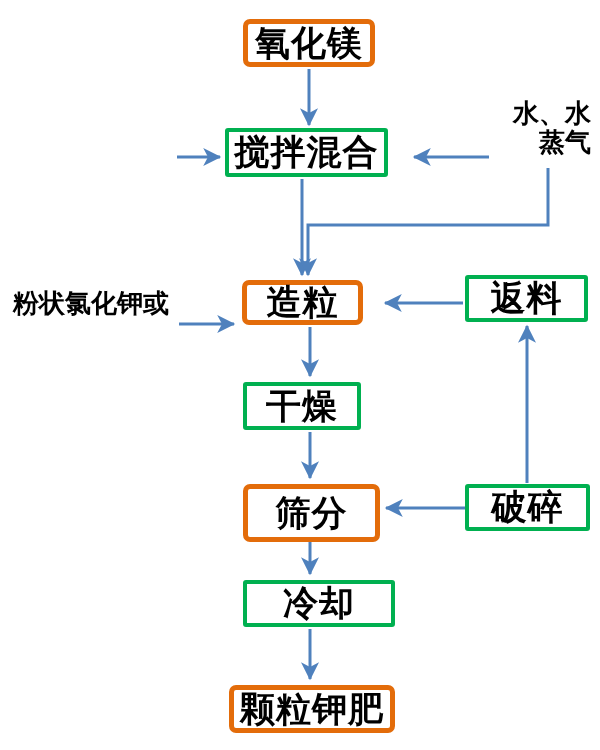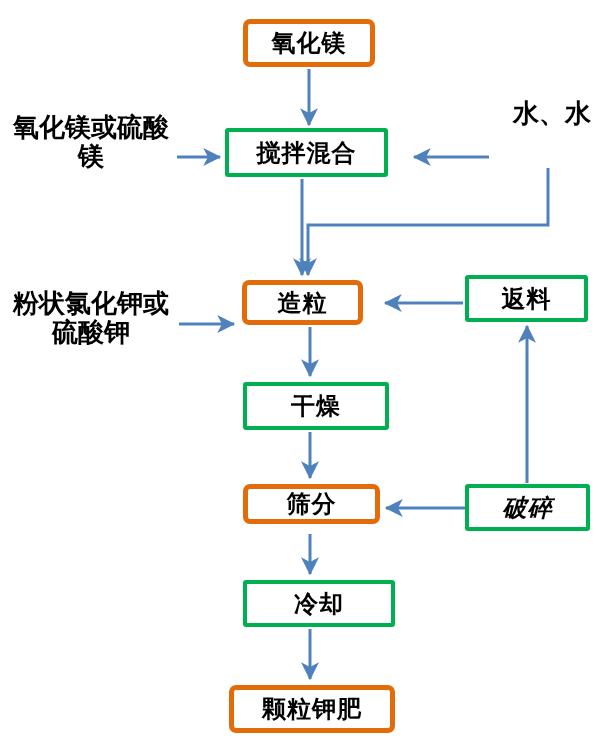--- a/index.html
+++ b/index.html
@@ -30,21 +30,21 @@
   #ah path {
     fill: var(--arrow, #4F81BD);
   }
   .node {
     position: absolute;
     box-sizing: border-box;
     background: #FFFFFF;
     display: flex;
     align-items: center;
     justify-content: center;
-    font-size: 24px;
+    font-size: 35px;
     font-weight: 700;
     color: var(--text, #000000);
     letter-spacing: 1px;
     white-space: nowrap;
   }
   .node.orange {
     border: 5px solid var(--orange, #E36C0A);
     border-radius: 7px;
   }
   .node.green {
@@ -94,41 +94,37 @@
     </div>
   <div class="node green" style="left:225px; top:128px; width:163px; height:49px;">
       <span>搅拌混合</span>
     </div>
   <div class="node orange" style="left:242px; top:280px; width:121px; height:45px;">
       <span>造粒</span>
     </div>
   <div class="node green" style="left:465px; top:275px; width:123px; height:47px;align-items:center;">
       <span>返料</span>
     </div>
-  <div class="node green" style="left:243px; top:382px; width:146px; height:48px;">
+  <div class="node green" style="left:243px; top:382px; width:118px; height:48px;">
       <span>干燥</span>
     </div>
-  <div class="node orange" style="left:243px; top:484px; width:137px; height:40px;">
+  <div class="node orange" style="left:243px; top:484px; width:137px; height:58px;">
       <span>筛分</span>
     </div>
-  <div class="node green" style="left:465px; top:484px; width:125px; height:47px;font-style:italic;">
+  <div class="node green" style="left:465px; top:484px; width:125px; height:47px;">
       <span>破碎</span>
     </div>
   <div class="node green" style="left:243px; top:580px; width:152px; height:47px;">
       <span>冷却</span>
     </div>
   <div class="node orange" style="left:229px; top:685px; width:166px; height:48px;">
       <span>颗粒钾肥</span>
     </div>
 
-  <div class="side-label" style="left:6px; top:113px; width:170px;">
-    <span>氧化镁或硫酸</span>
-    <span>镁</span>
-  </div>
   <div class="side-label" style="left:487px; top:99px; width:104px;text-align:right;">
     <span>水、水</span>
+    <span>蒸气</span>
   </div>
   <div class="side-label" style="left:5px; top:289px; width:172px;">
     <span>粉状氯化钾或</span>
-    <span>硫酸钾</span>
   </div>
 
 </div>
 
 </body></html>

